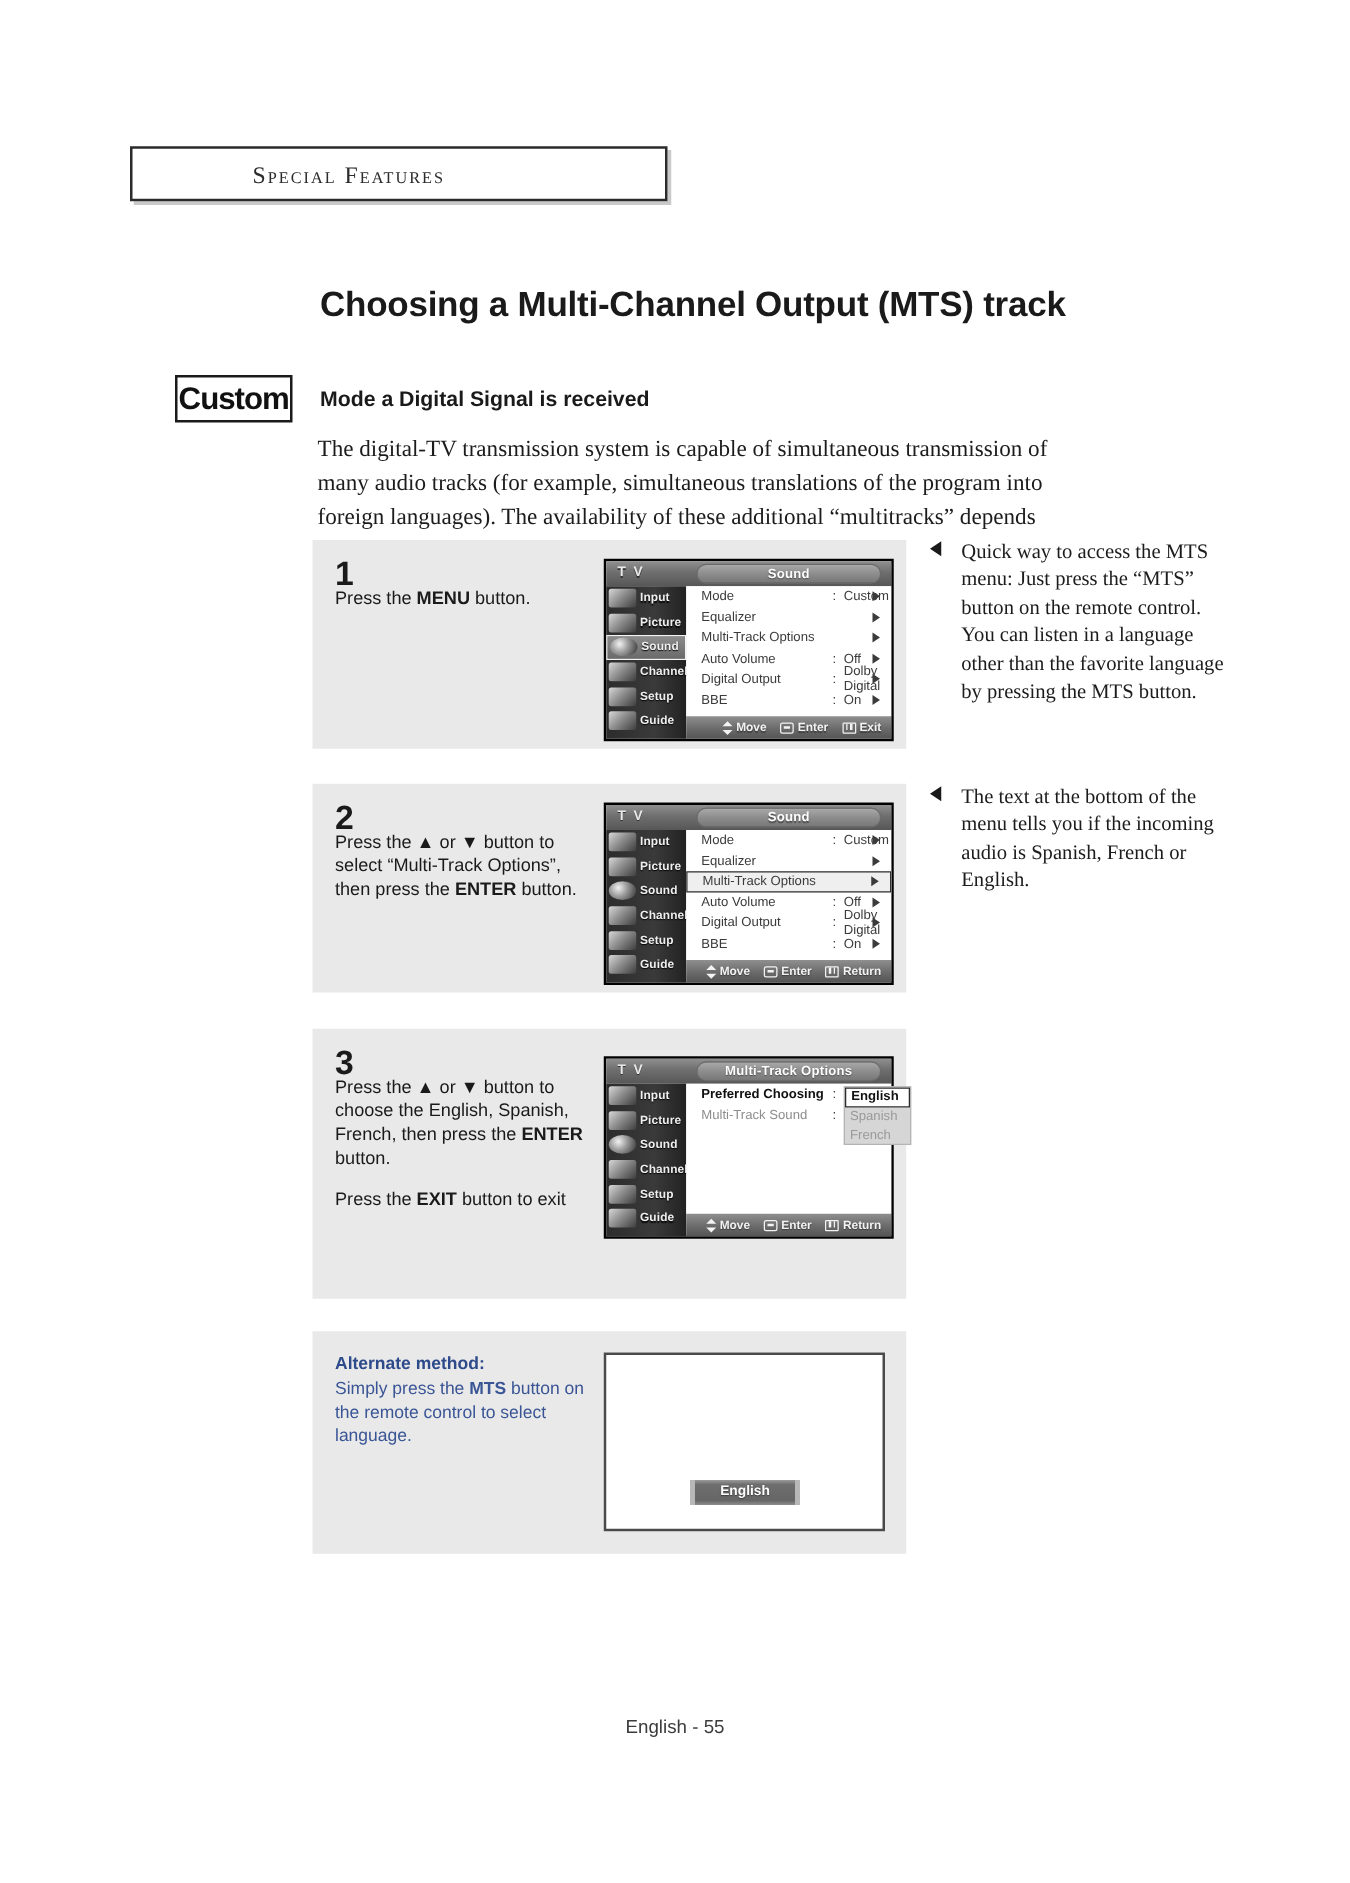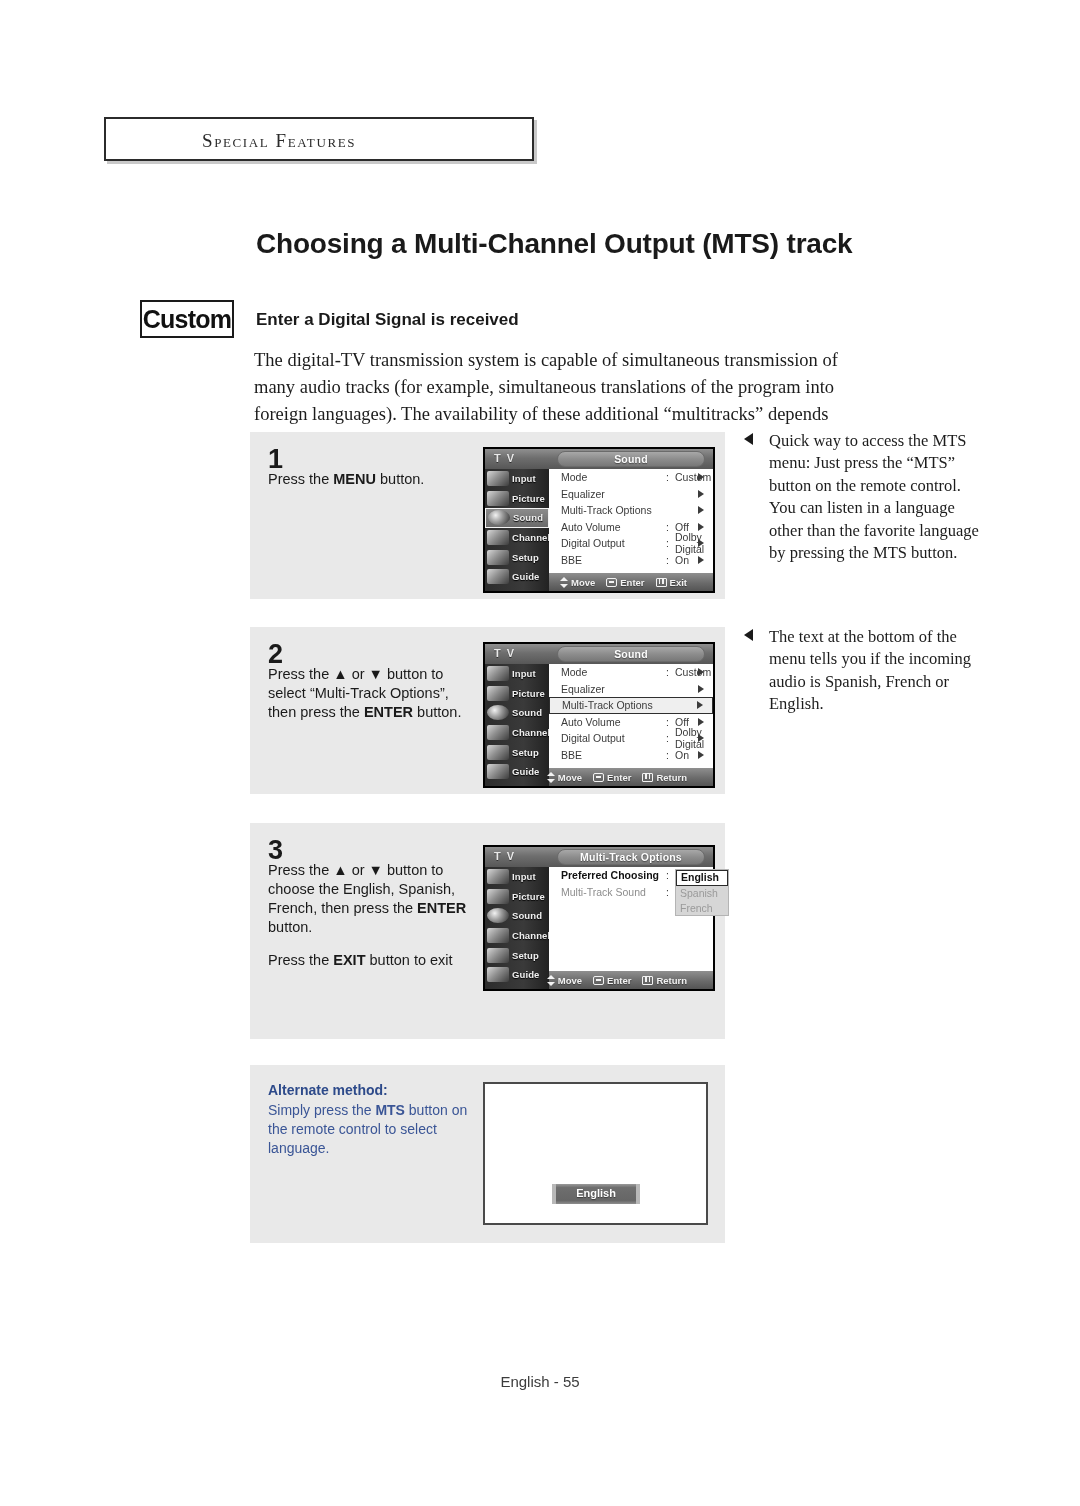--- a/index.html
+++ b/index.html
@@ -155,21 +155,21 @@
   .osd-row.highlight{
     border:1.5px solid #2f2f2f;
     background:#efefef;
   }
   .osd-row.bold .rk{font-weight:bold;color:#111;}
   .osd-row.mutedk .rk{color:#8d8d8d;}
   .osd-foot{
     position:absolute;left:64px;right:0;bottom:0;height:18px;
     background:linear-gradient(180deg,#8f8f8f 0%,#6b6b6b 55%,#545454 100%);
     display:flex;align-items:center;justify-content:flex-end;
-    padding-right:26px;box-sizing:border-box;
+    padding-right:8px;box-sizing:border-box;
   }
   .osd-foot .fg{display:flex;align-items:center;margin-left:11px;}
   .osd-foot .ftxt{
     font-size:9.5px;font-weight:bold;color:#f3f3f3;margin-left:3px;
     text-shadow:0 1px 1px #3a3a3a;
   }
   .icn-move{
     width:8px;height:11px;position:relative;
   }
   .icn-move:before,.icn-move:after{
@@ -263,21 +263,21 @@
 <div class="chapter-box">
   <div class="label">Special Features</div>
 </div>
 
 <h1 class="page-title">Choosing a Multi-Channel Output (MTS) track</h1>
 
 <div class="digital-badge">
   <span>Custom</span>
 </div>
 
-<h2 class="section-head">Enter a Digital Signal is received</h2>
+<h2 class="section-head">Mode a Digital Signal is received</h2>
 <p class="intro">The digital-TV transmission system is capable of simultaneous transmission of many audio tracks (for example, simultaneous translations of the program into foreign languages). The availability of these additional “multitracks” depends upon the program.</p>
 
 <div id="steps-root">
     <div class="panel panel-1"></div>
     <div class="step-num" style="top: 444px;">1</div>
     <div class="step-text" style="top: 470px;">
       <p>Press the <b>MENU</b> button.</p>
     </div>
     <div class="osd" style="left: 483px; top: 447px; width: 232px; height: 146px;">
       <div class="osd-top">

